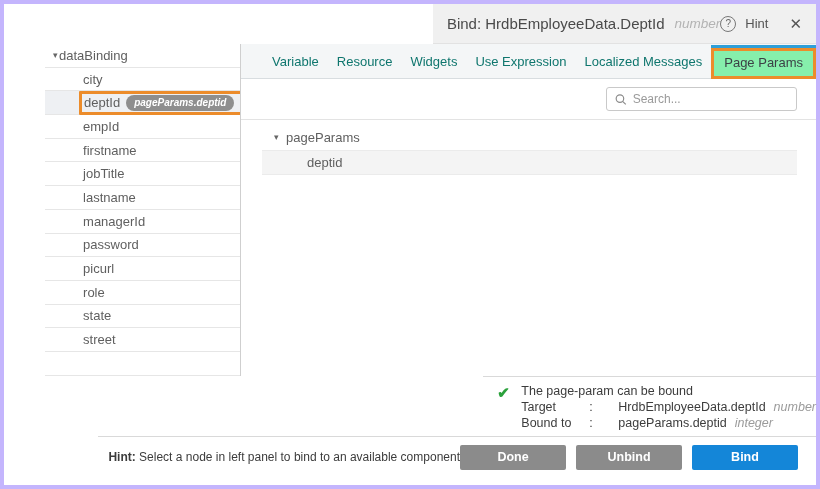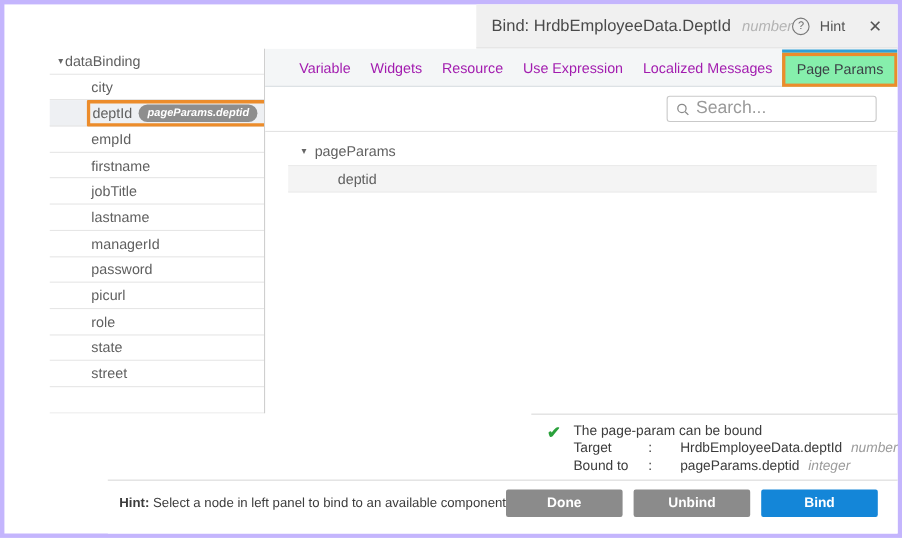--- a/index.html
+++ b/index.html
@@ -30,31 +30,31 @@
   .srow.selected { background:#eef0f3; }
   .sel-wrap { display:inline-flex; align-items:center; gap:6px; border:3px solid #ec8c2b;
               padding:1px 6px 1px 2px; margin-left:-4px; border-radius:1px; background:transparent; }
   .badge { background:#8e8e8e; color:#fff; font-size:10px; font-weight:bold; font-style:italic;
            padding:2px 8px 3px; border-radius:9px; white-space:nowrap; }
 
   
   .rpanel { flex:1; display:flex; flex-direction:column; overflow:hidden; }
   .tabbar { height:35px; flex:0 0 35px; background:#f4f6f7; border-bottom:1px solid #d8dde0;
             display:flex; align-items:flex-end; padding-left:22px; }
-  .tab { font-size:13px; color:#a21caf; padding:0 9px; height:34px; display:flex; align-items:center; cursor:pointer; }
+  .tab { font-size:13px; color:#0f766e; padding:0 9px; height:34px; display:flex; align-items:center; cursor:pointer; }
   .tab-active { display:flex; flex-direction:column; margin-bottom:-1px; cursor:pointer; }
   .tab-active .blue-bar { height:3px; background:#2f9fd8; }
   .tab-active .orange-box { border:3px solid #ec8c2b; background:#86efac; font-size:13px; color:#3c4146;
                             padding:4px 10px 6px; }
 
   .search-row { height:41px; flex:0 0 41px; border-bottom:1px solid #e3e3e3; display:flex;
                 justify-content:flex-end; align-items:center; padding-right:19px; background:#fff; }
   .search-box { width:191px; height:24px; border:1px solid #c9c9c9; border-radius:3px; display:flex;
                 align-items:center; padding:0 8px; gap:6px; background:#fff; }
-  .search-box input { border:none; outline:none; font-size:16px; color:#555; width:100%;
+  .search-box input { border:none; outline:none; font-size:12px; color:#555; width:100%;
                       font-family:"Liberation Sans", sans-serif; background:transparent; }
   .search-box input::placeholder { color:#9a9a9a; }
 
   .tree-area { flex:1; padding:6px 19px 0 21px; overflow:hidden; }
   .tnode { display:flex; align-items:center; height:22px; font-size:13px; color:#5f5f5f; cursor:pointer; }
   .tnode .caret { font-size:9px; color:#666; width:12px; margin-left:12px; }
   .tleaf { height:25px; background:#f4f4f4; border-top:1px solid #ebebeb; border-bottom:1px solid #ebebeb;
            display:flex; align-items:center; padding-left:45px; font-size:13px; color:#5f5f5f;
            margin-top:2px; cursor:pointer; }
 
@@ -138,22 +138,22 @@
         </div>
       <div class="srow child">
           <span>street</span>
         </div>
       <div class="srow child"></div>
     </div>
 
     <div class="rpanel">
       <div class="tabbar">
         <div class="tab">Variable</div>
+        <div class="tab">Resource</div>
         <div class="tab">Widgets</div>
-        <div class="tab">Resource</div>
         <div class="tab">Use Expression</div>
         <div class="tab">Localized Messages</div>
         <div class="tab-active">
           <div class="blue-bar"></div>
           <div class="orange-box">Page Params</div>
         </div>
       </div>
 
       <div class="search-row">
         <div class="search-box">

